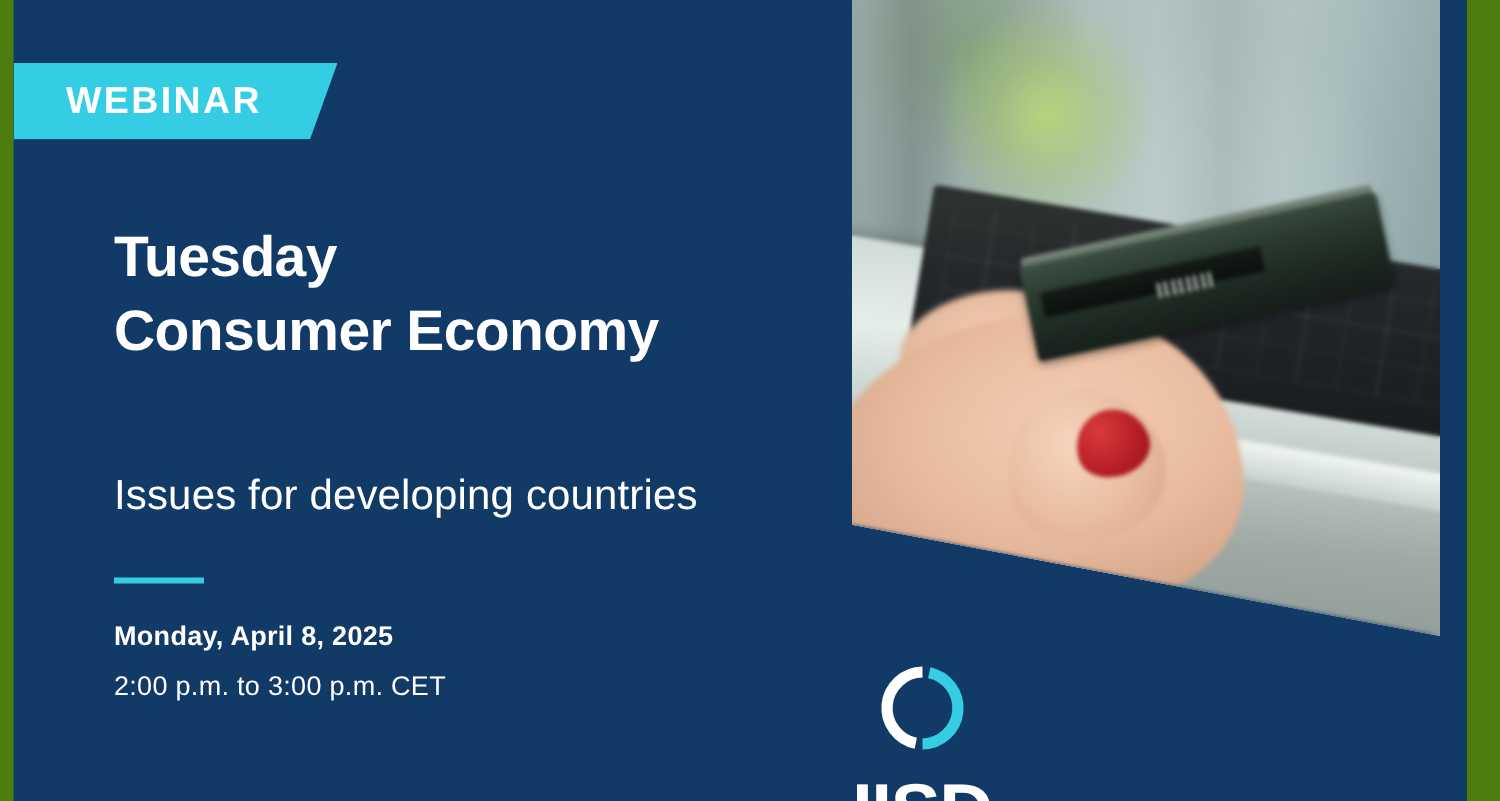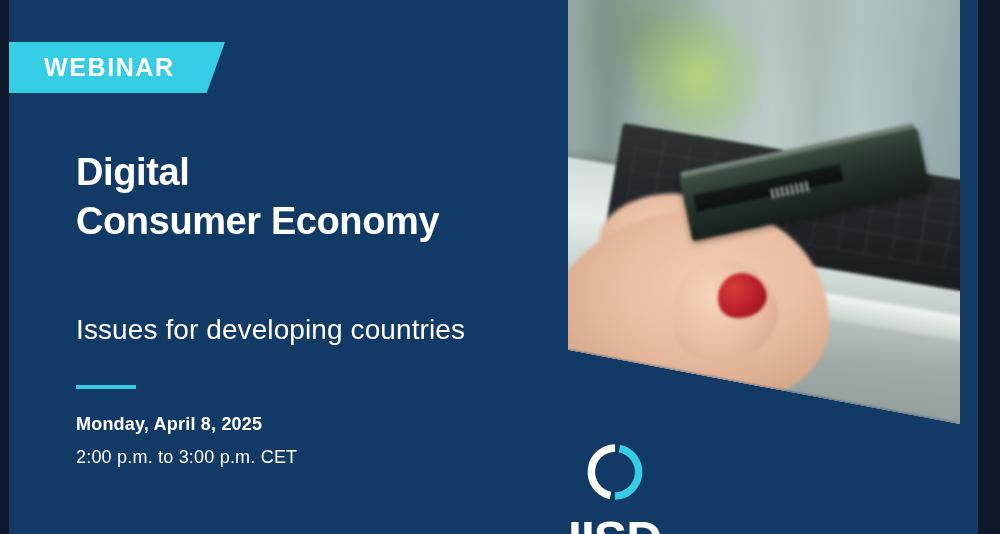--- a/index.html
+++ b/index.html
@@ -9,21 +9,21 @@
     background: #000;
   }
   body {
     font-family: "Liberation Sans", sans-serif;
   }
 
   #canvas {
     position: relative;
     width: 1000px;
     height: 534px;
-    background: #0f172a;
+    background: #4d7c0f;
     overflow: hidden;
   }
 
   
   .bg-navy {
     position: absolute;
     left: 9px;
     top: 0;
     width: 969px;
     height: 534px;
@@ -329,21 +329,21 @@
       <div class="nail"></div>
       <div class="photo-blur"></div>
     </div>
   </div>
 
   <div class="webinar-banner">
     <span class="webinar-label">WEBINAR</span>
   </div>
 
   <div class="title-block">
-    <div class="title-line">Digital</div>
+    <div class="title-line">Tuesday</div>
     <div class="title-line">Consumer Economy</div>
   </div>
 
   <div class="subtitle">Issues for developing countries</div>
 
   <div class="divider"></div>
 
   <div class="date-line">Monday, April 8, 2025</div>
   <div class="time-line">2:00 p.m. to 3:00 p.m. CET</div>
 

